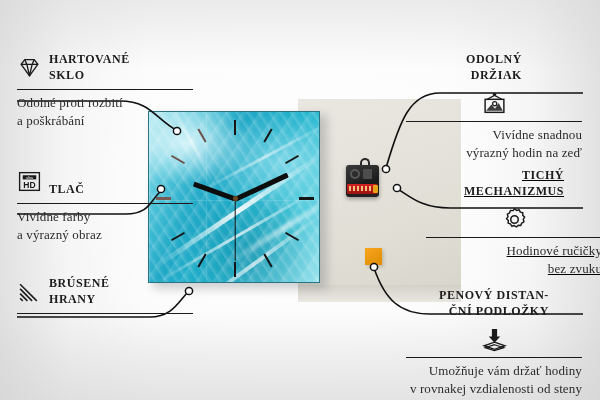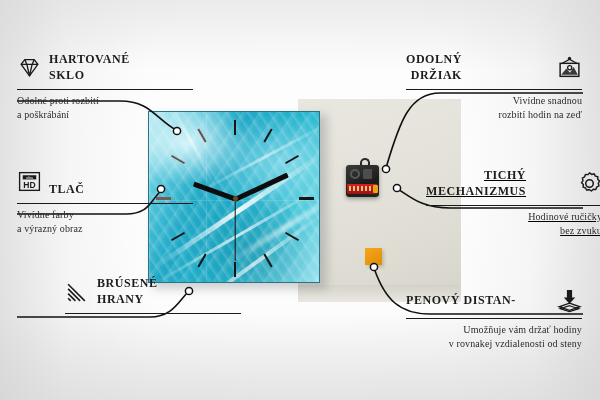--- a/index.html
+++ b/index.html
@@ -127,36 +127,36 @@
     background:linear-gradient(150deg,#f7a61c,#e08c06);
     box-shadow:2px 2px 3px rgba(120,110,90,.30);
   }
 
   
   #lines { position:absolute; inset:0; width:600px; height:400px; }
 
   
   .feat { position:absolute; width:176px; }
   .feat-head { display:flex; align-items:center; gap:7px; }
-  .feat.right .feat-head { justify-content:space-between; }
+  .feat.right .feat-head { justify-content:space-between;flex-direction:column; }
   .feat-title {
     font-size:12px; font-weight:700; letter-spacing:.55px;
     color:#1d1d1d; line-height:1.32; text-transform:uppercase;
   }
   .feat.right .feat-title { text-align:right; }
   .feat-rule { height:1px; background:#1a1a1a; margin:5px 0 4px 0; }
   .feat-desc {
-    font-size:10px; color:#2b2b2b; line-height:1.42; letter-spacing:.12px;
+    font-size:13px; color:#2b2b2b; line-height:1.42; letter-spacing:.12px;
   }
   .feat.right .feat-desc { text-align:right; }
   .ico { width:25px; height:25px; flex:0 0 25px; display:block; }
 
   #f1 { left:17px; top:52px; }
   #f2 { left:17px; top:166px; }
-  #f3 { left:17px; top:276px;margin-left:48px; }
+  #f3 { left:17px; top:276px; }
   #f4 { left:406px; top:52px; }
   #f5 { left:426px; top:168px;text-decoration:underline; }
   #f6 { left:406px; top:288px; }
 </style>
 </head>
 <body>
 
 <div id="stage">
 
   <div class="bg-base"></div>
@@ -308,21 +308,21 @@
         <circle cx="12" cy="3.2" r="1.5" fill="#1a1a1a"></circle>
         <path d="M12 4.2 L5 8 M12 4.2 L19 8" stroke="#1a1a1a" stroke-width="1.1" fill="none"></path>
         <rect x="3" y="8" width="18" height="12.5" fill="none" stroke="#1a1a1a" stroke-width="1.4"></rect>
         <path d="M4 19 L9 13 L12.5 17 L16 11.5 L20 19 Z" fill="#1a1a1a" opacity=".85"></path>
         <circle cx="12.2" cy="12.2" r="2" fill="none" stroke="#1a1a1a" stroke-width="1.2"></circle>
       </svg>
     </div>
     <div class="feat-rule"></div>
     <div class="feat-desc">
       <span>Vivídne snadnou</span><br>
-      <span>rozbití hodin na zeď</span>
+      <span>výrazný hodin na zeď</span>
     </div>
   </div>
 
   <div class="feat right" id="f5">
     <div class="feat-head">
       <div class="feat-title">
         <span>TICHÝ</span><br>
         <span>MECHANIZMUS</span>
       </div>
       <svg class="ico" viewBox="0 0 24 24">
@@ -334,20 +334,21 @@
     <div class="feat-desc">
       <span>Hodinové ručičky</span><br>
       <span>bez zvuku</span>
     </div>
   </div>
 
   <div class="feat right" id="f6">
     <div class="feat-head">
       <div class="feat-title">
         <span>PENOVÝ DISTAN-</span><br>
+        <span>ČNÍ PODLOŽKY</span>
       </div>
       <svg class="ico" viewBox="0 0 24 24">
         <path d="M9.5 2 h5 v7 h3 L12 15 L6.5 9 h3 z" fill="#1a1a1a"></path>
         <path d="M12 14.5 L22 18 L12 21.5 L2 18 Z" fill="none" stroke="#1a1a1a" stroke-width="1.3"></path>
         <path d="M12 17 L21 19.8 L12 22.6 L3 19.8 Z" fill="none" stroke="#1a1a1a" stroke-width="1.1"></path>
       </svg>
     </div>
     <div class="feat-rule"></div>
     <div class="feat-desc">
       <span>Umožňuje vám držať hodiny</span><br>

